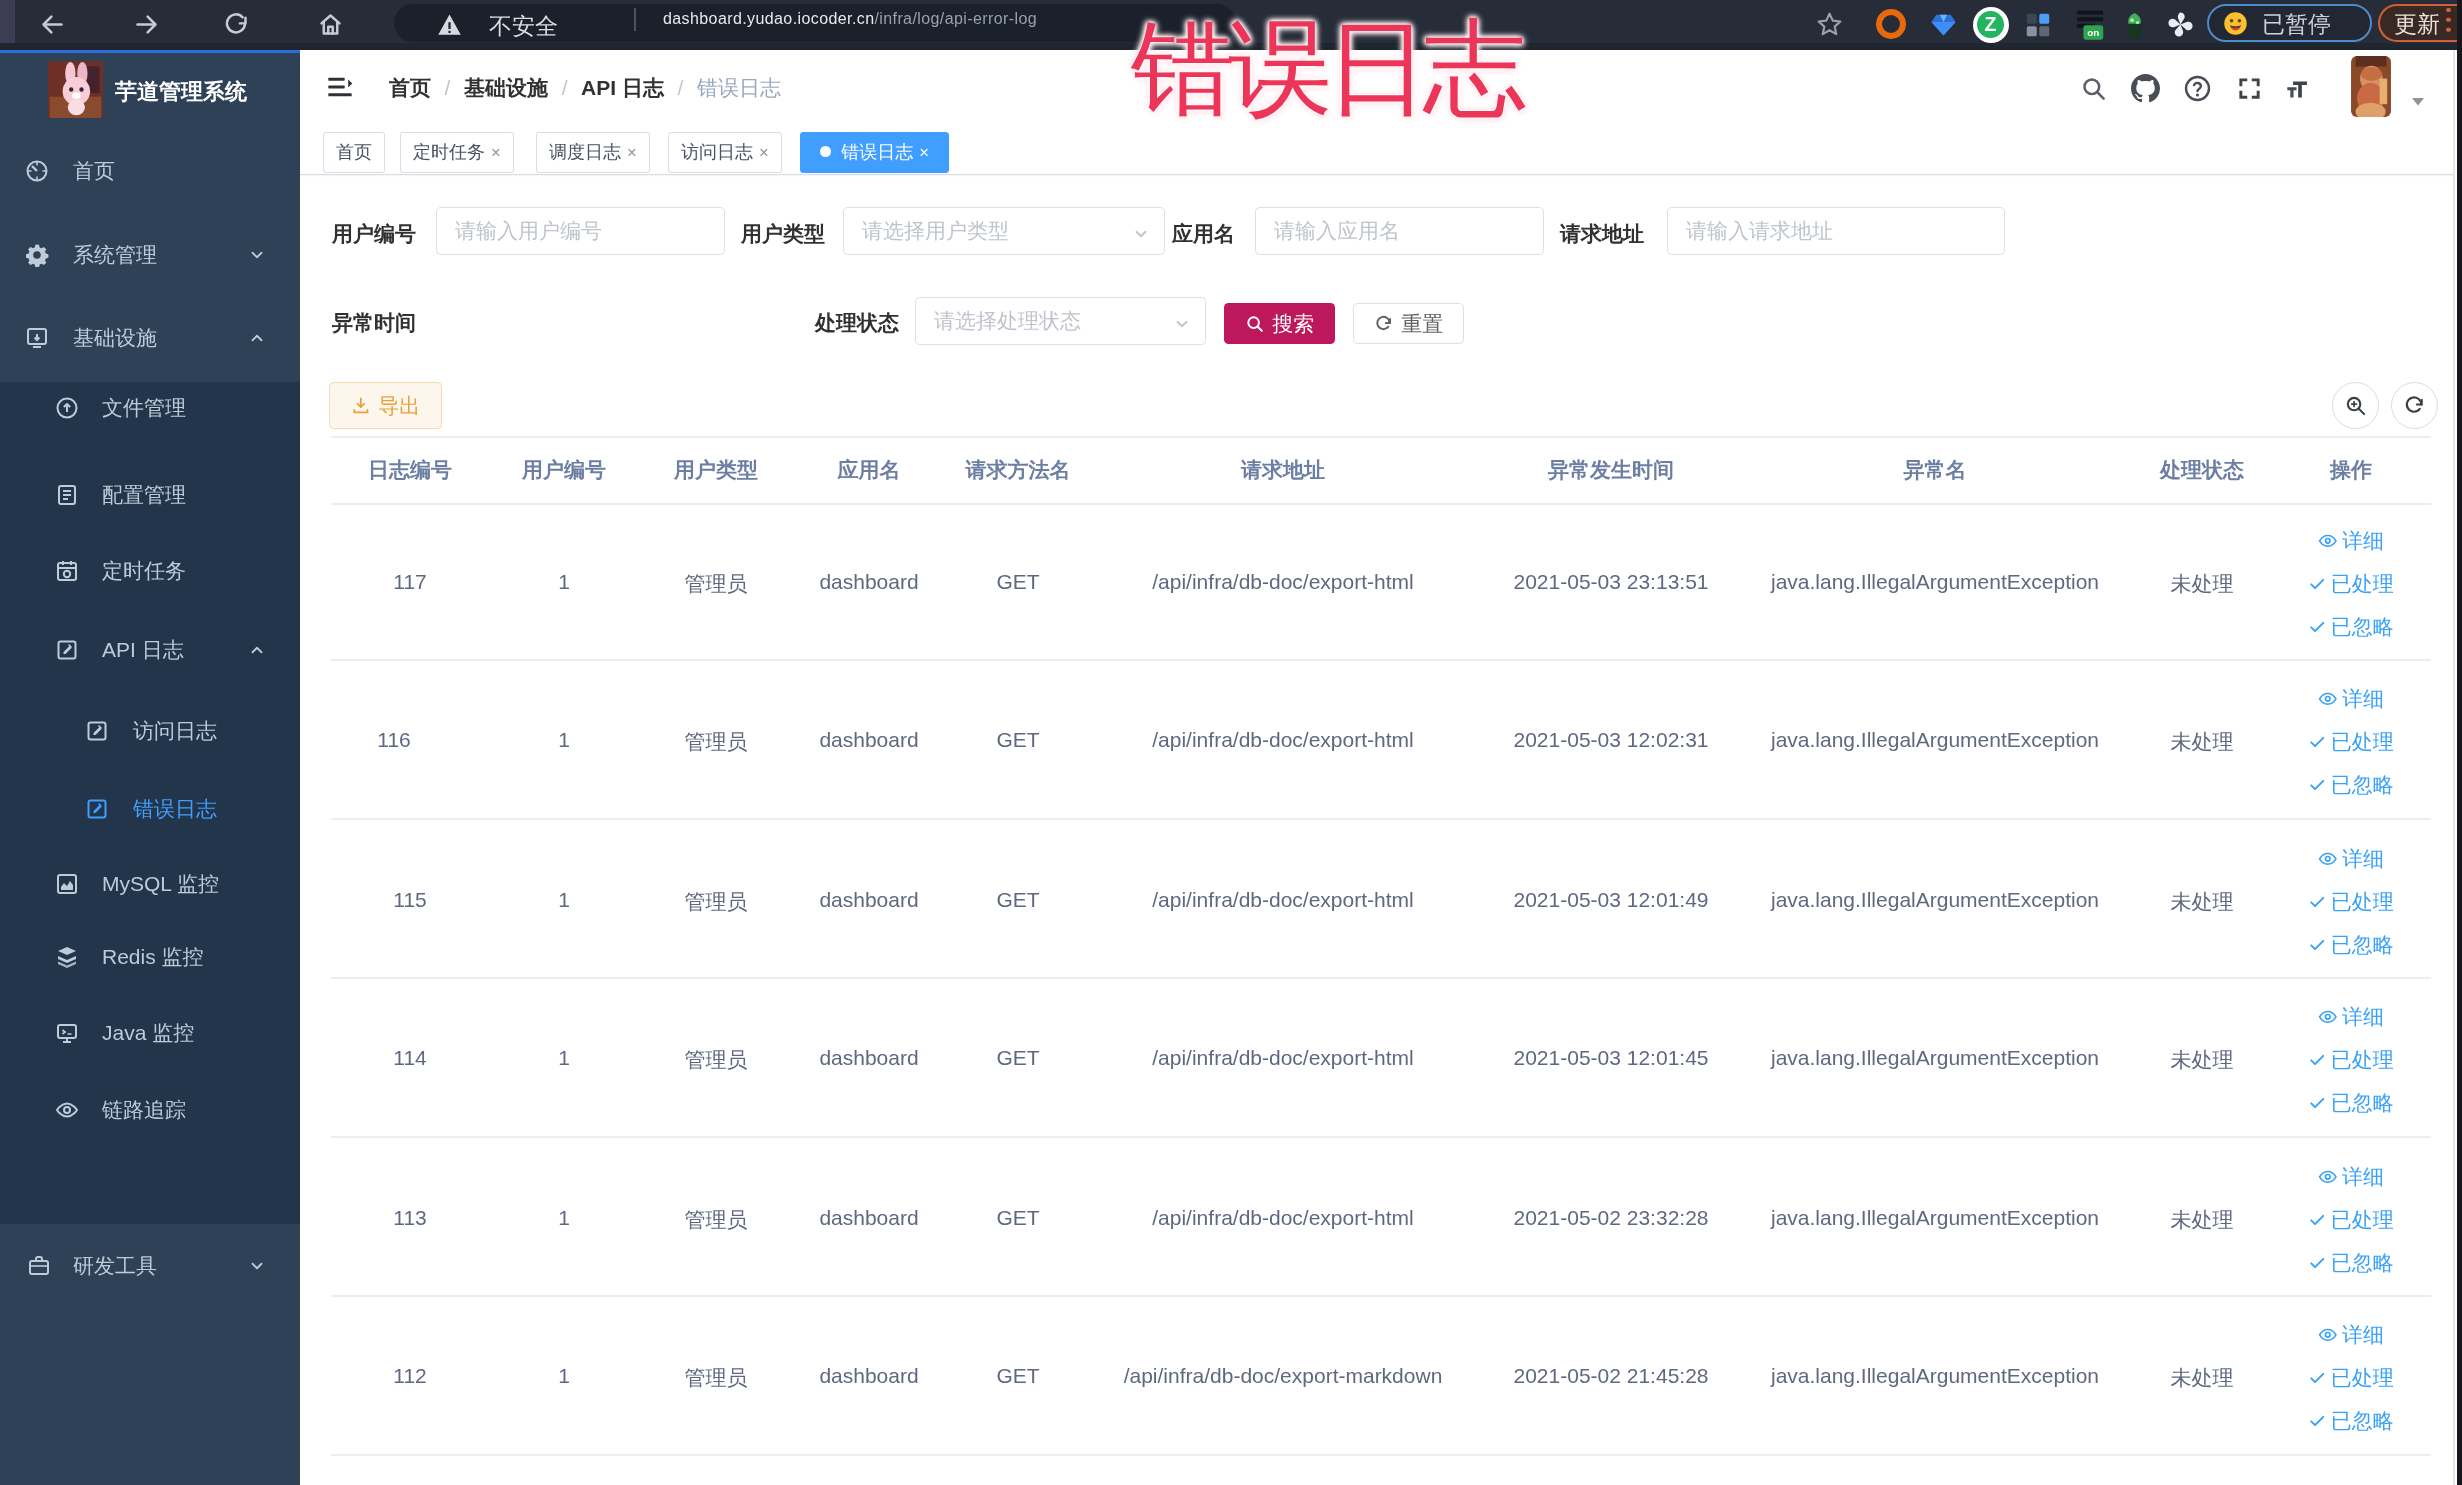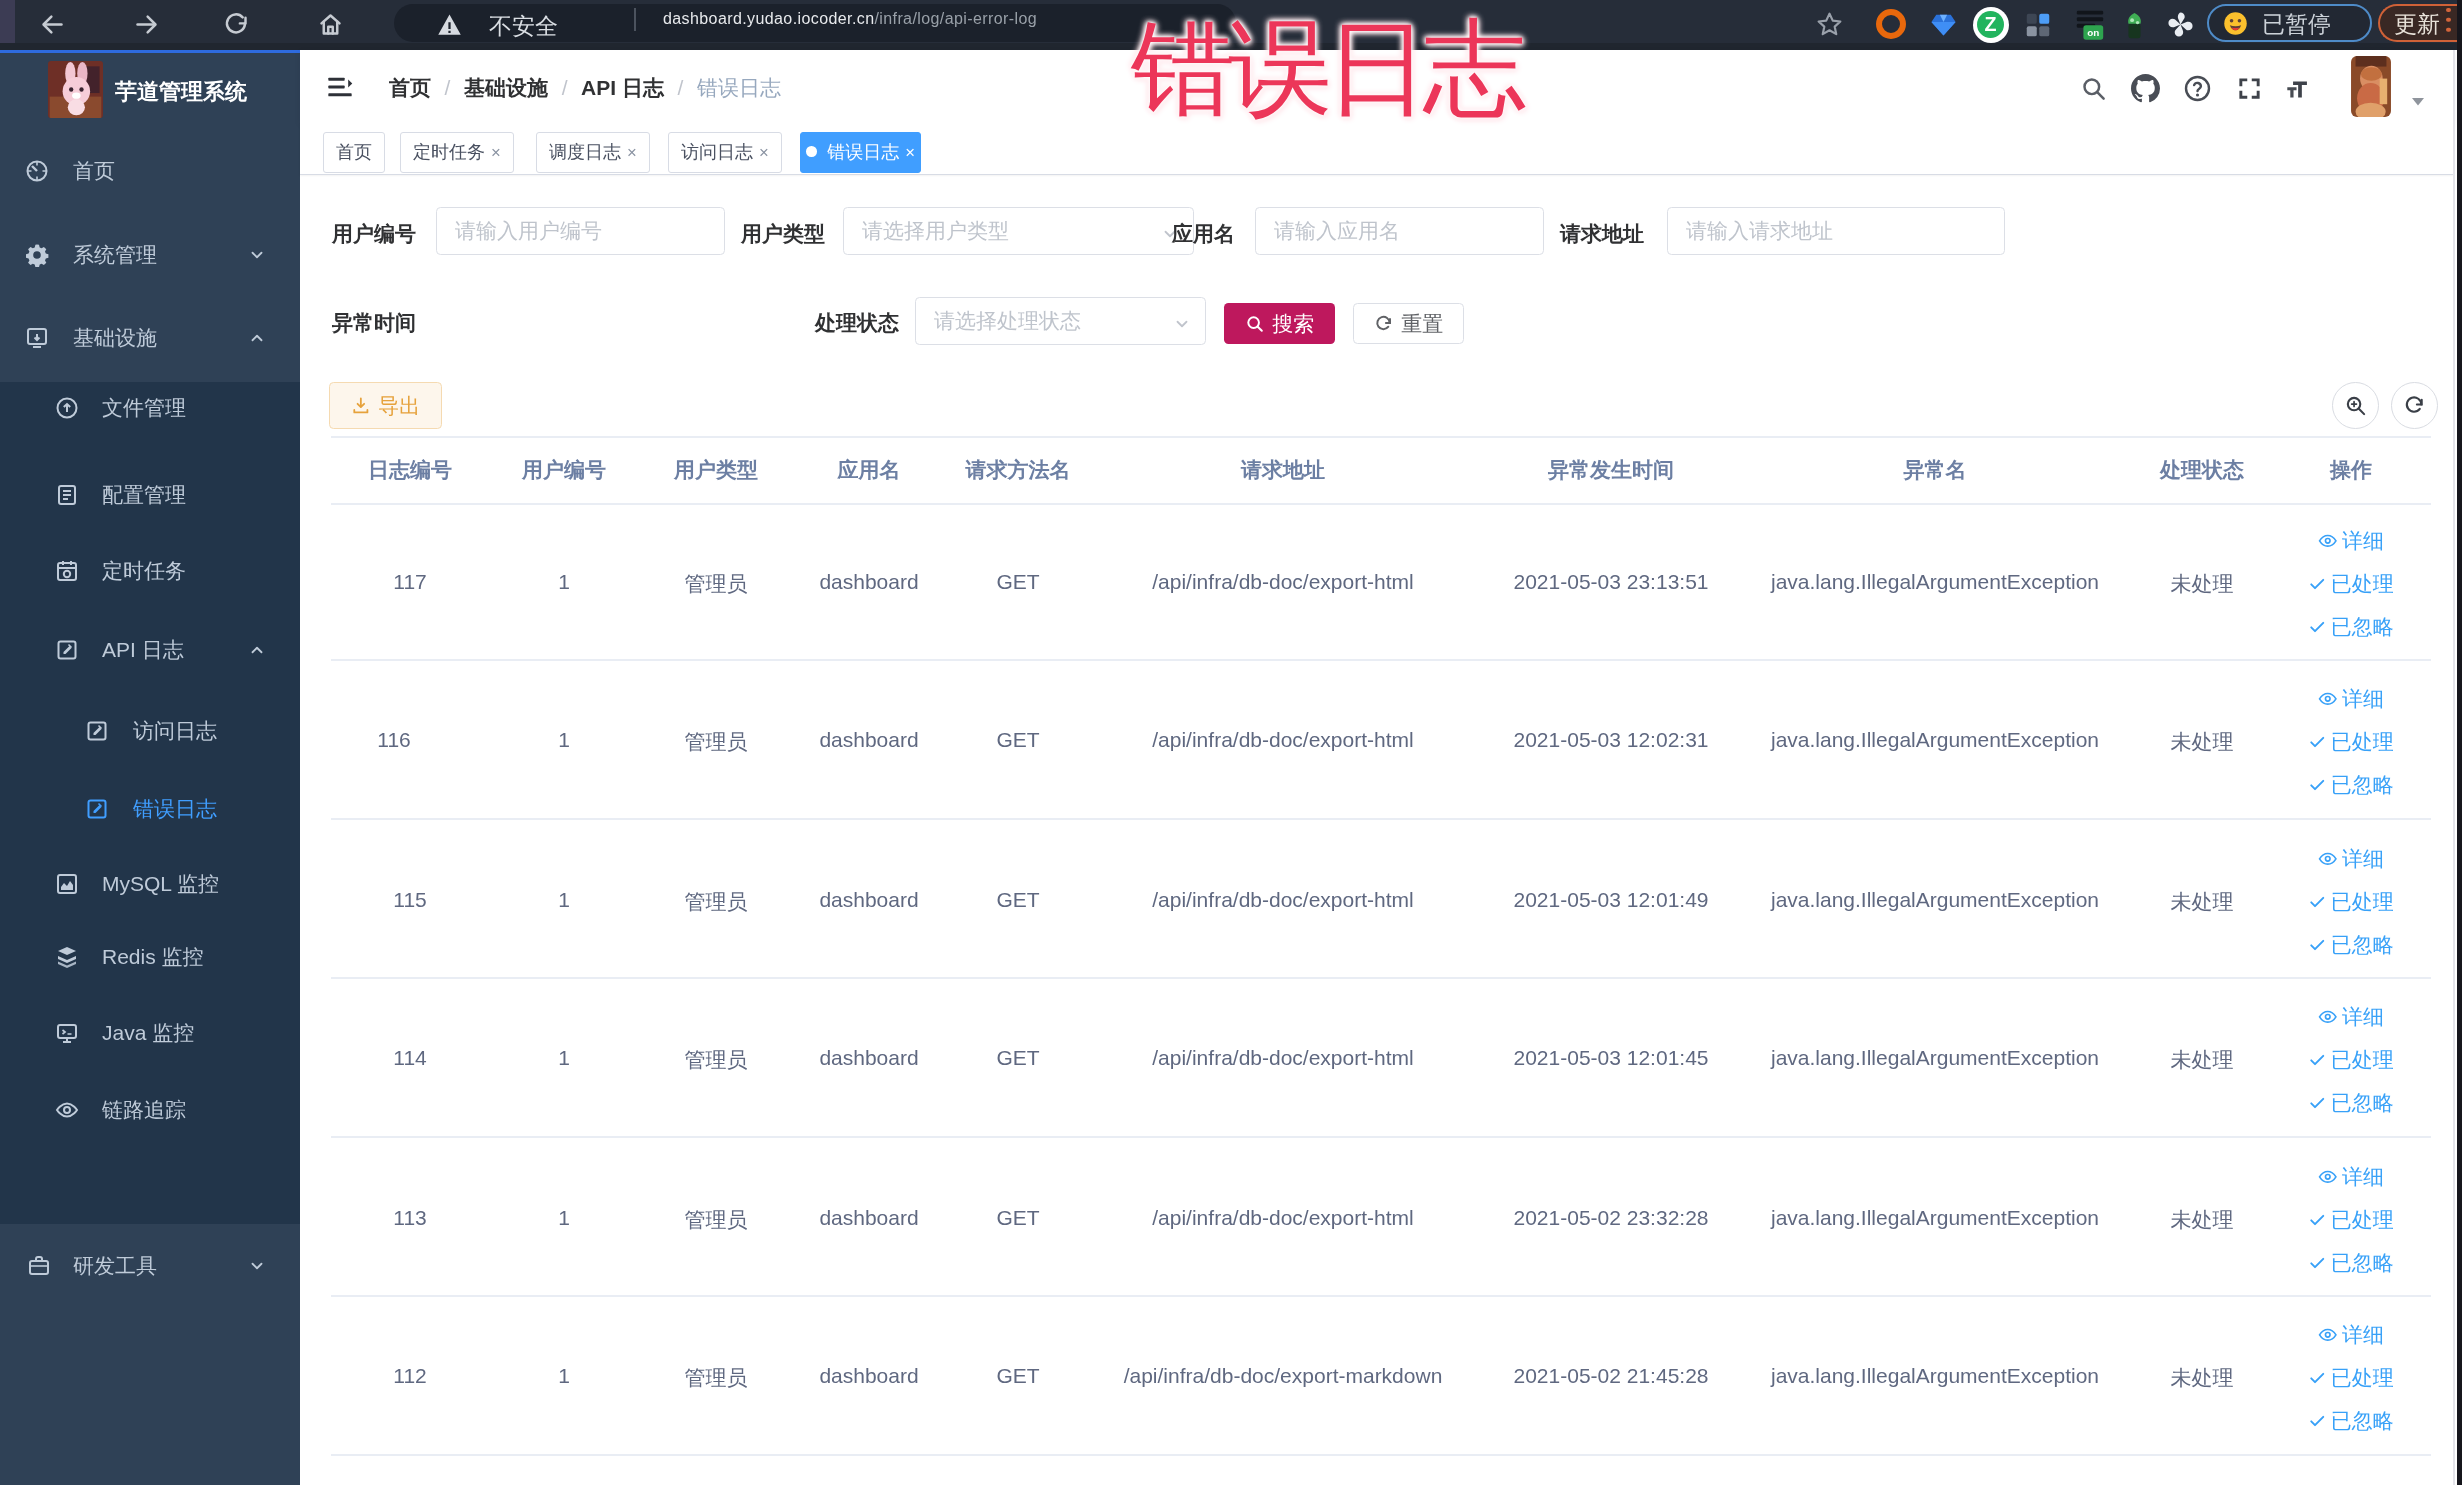--- a/index.html
+++ b/index.html
@@ -30,21 +30,21 @@
   .bc { position:absolute; top:23.5px; font-size:21px; white-space:nowrap; }
   .bc b { color:#303133; font-weight:700; }
   .bc .sep { color:#c0c4cc; margin:0 13.6px; font-weight:400; }
   .bc .last { color:#97a8be; font-weight:400; }
   .nico { position:absolute; top:23px; color:#5a5e66; }
   #tags { position:absolute; left:0; top:73px; width:2154px; height:52px; background:#fff;
     border-bottom:1.5px solid #d8dce5; box-shadow:0 0.8px 2.3px rgba(0,0,0,.08); }
   .tag { position:absolute; top:9px; height:41px; line-height:38px; border:1.5px solid #d8dce5;
     background:#fff; color:#495060; font-size:18px; padding:0 12px; white-space:nowrap; border-radius:3px; }
   .tag .x { display:inline-block; margin-left:6px; color:#8a93a2; font-size:16.7px; }
-  .tag.act { background:#409eff; border-color:#409eff; color:#fff; padding:0 5px; }
+  .tag.act { background:#409eff; border-color:#409eff; color:#fff; padding:0 19px; }
   .tag.act .dot { display:inline-block; width:10.6px; height:10.6px; border-radius:50%; background:#fff; margin-right:10.6px; position:relative; top:-1.5px; }
   .tag.act .x { color:#fff; }
   
   .flabel { position:absolute; font-size:21px; font-weight:700; color:#303133; white-space:nowrap; }
   .finput { position:absolute; height:48px; border:1.5px solid #dcdfe6; border-radius:4.5px; background:#fff;
     font-size:21px; color:#bfc4cc; line-height:45px; padding-left:18px; white-space:nowrap; }
   .fchev { position:absolute; right:13.6px; top:16.7px; }
   .btn { position:absolute; height:50px; border-radius:4.5px; font-size:21px; text-align:center;
     display:flex; align-items:center; justify-content:center; gap:7.6px; }
   .btn.primary { background:#be185d; color:#fff; }
@@ -322,21 +322,21 @@
     <span class="tag" style="left:23px">首页</span>
     <span class="tag" style="left:100px">定时任务<span class="x">×</span></span>
     <span class="tag" style="left:236px">调度日志<span class="x">×</span></span>
     <span class="tag" style="left:368px">访问日志<span class="x">×</span></span>
     <span class="tag act" style="left:500px"><span class="dot"></span>错误日志<span class="x">×</span></span>
   </div>
 
   <div class="flabel" style="left:32px;top:170px">用户编号</div>
   <div class="finput" style="left:136px;top:157px;width:289px">请输入用户编号</div>
   <div class="flabel" style="left:441px;top:170px">用户类型</div>
-  <div class="finput" style="left:543px;top:157px;width:351px">请选择用户类型
+  <div class="finput" style="left:543px;top:157px;width:322px">请选择用户类型
     <svg class="fchev" width="18" height="18" viewBox="0 0 24 24" fill="none" stroke="#c0c4cc" stroke-width="2.4" stroke-linecap="round" stroke-linejoin="round">
         <path d="M6 9l6 6 6-6"></path>
       </svg></div>
   <div class="flabel" style="left:872px;top:170px">应用名</div>
   <div class="finput" style="left:955px;top:157px;width:289px">请输入应用名</div>
   <div class="flabel" style="left:1260px;top:170px">请求地址</div>
   <div class="finput" style="left:1367px;top:157px;width:338px">请输入请求地址</div>
 
   <div class="flabel" style="left:32px;top:259px">异常时间</div>
   <div class="flabel" style="left:515px;top:259px">处理状态</div>

